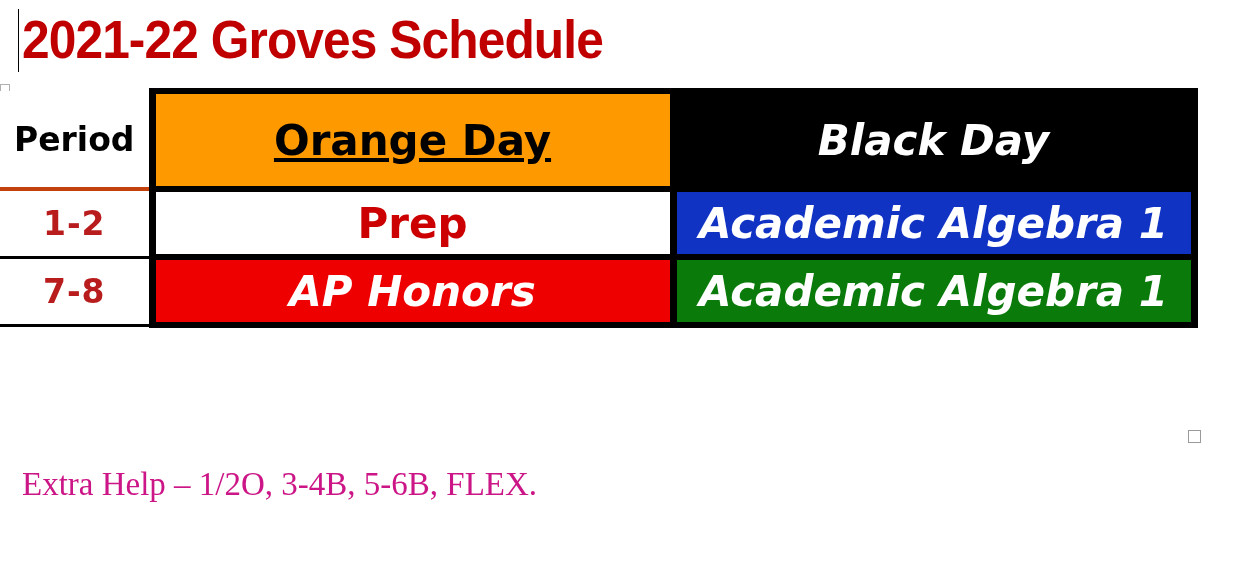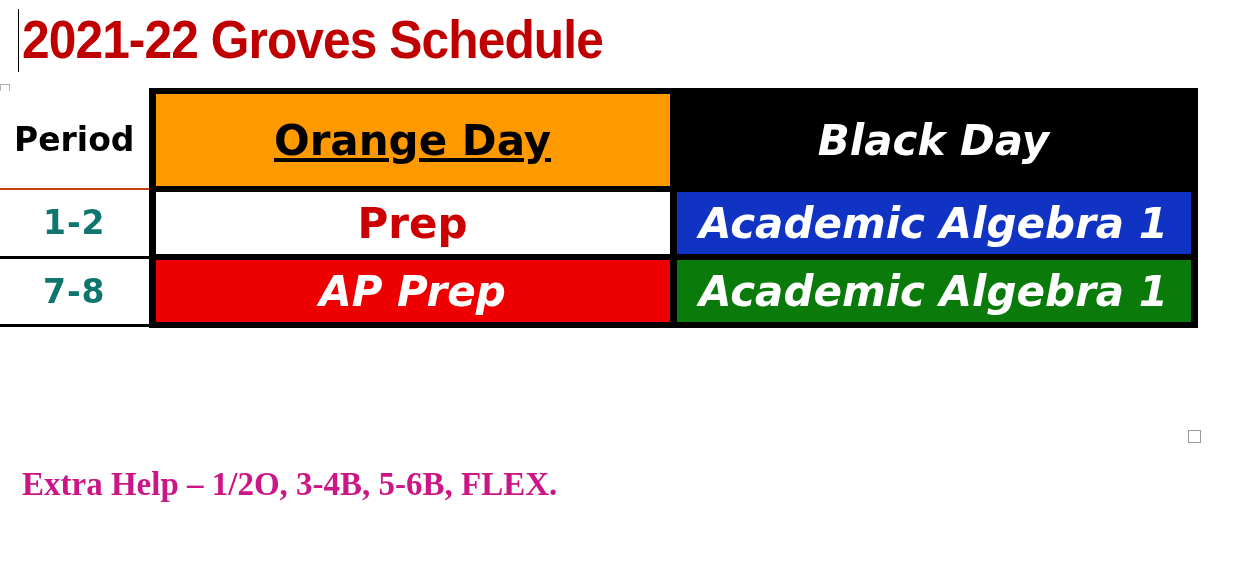--- a/index.html
+++ b/index.html
@@ -83,27 +83,27 @@
 
   .col-period { width: 152px; }
   .col-day    { width: 521px; }
 
   
   .period-head {
     height: 92px;
     background: #ffffff;
     color: #000000;
     font-size: 33px;
-    border-bottom: 2px solid #c2410c;
+    border-bottom: 4px solid #c2410c;
     letter-spacing: 0px;
   }
   .period-cell {
     height: 62px;
     background: #ffffff;
-    color: #0f766e;
+    color: #b91c1c;
     font-size: 33px;
     border-bottom: 3px solid #000000;
     letter-spacing: 1px;
   }
   .period-cell.last {
     border-bottom: 3px solid #000000;
   }
 
   
   .day-head {
@@ -143,21 +143,21 @@
   .fg-red    { color: #CC0000; }
   .fg-yellow { color: #FFFF00; }
 
   
   #footer {
     position: absolute;
     left: 0px;
     top: 462px;
     width: 1236px;
     font-family: "Liberation Serif", serif;
-    font-weight: bold;
+    font-weight: normal;
     font-size: 33px;
     line-height: 45px;
     color: #CC1586;
   }
   #footer-line-1 {
     display: block;
     padding-left: 22px;
     white-space: nowrap;
   }
   #footer-line-2 {
@@ -205,21 +205,21 @@
       </td>
     </tr>
 
 
 
     <tr>
       <td class="period-cell last">
         <span class="cell-inner">7-8</span>
       </td>
       <td class="day-cell bg-red fg-white">
-        <span class="cell-inner">AP Prep</span>
+        <span class="cell-inner">AP Honors</span>
       </td>
       <td class="day-cell bg-green fg-white">
         <span class="cell-inner">Academic Algebra 1</span>
       </td>
     </tr>
   </tbody>
 </table>
 
 <div id="handle-bottomright"></div>
 

